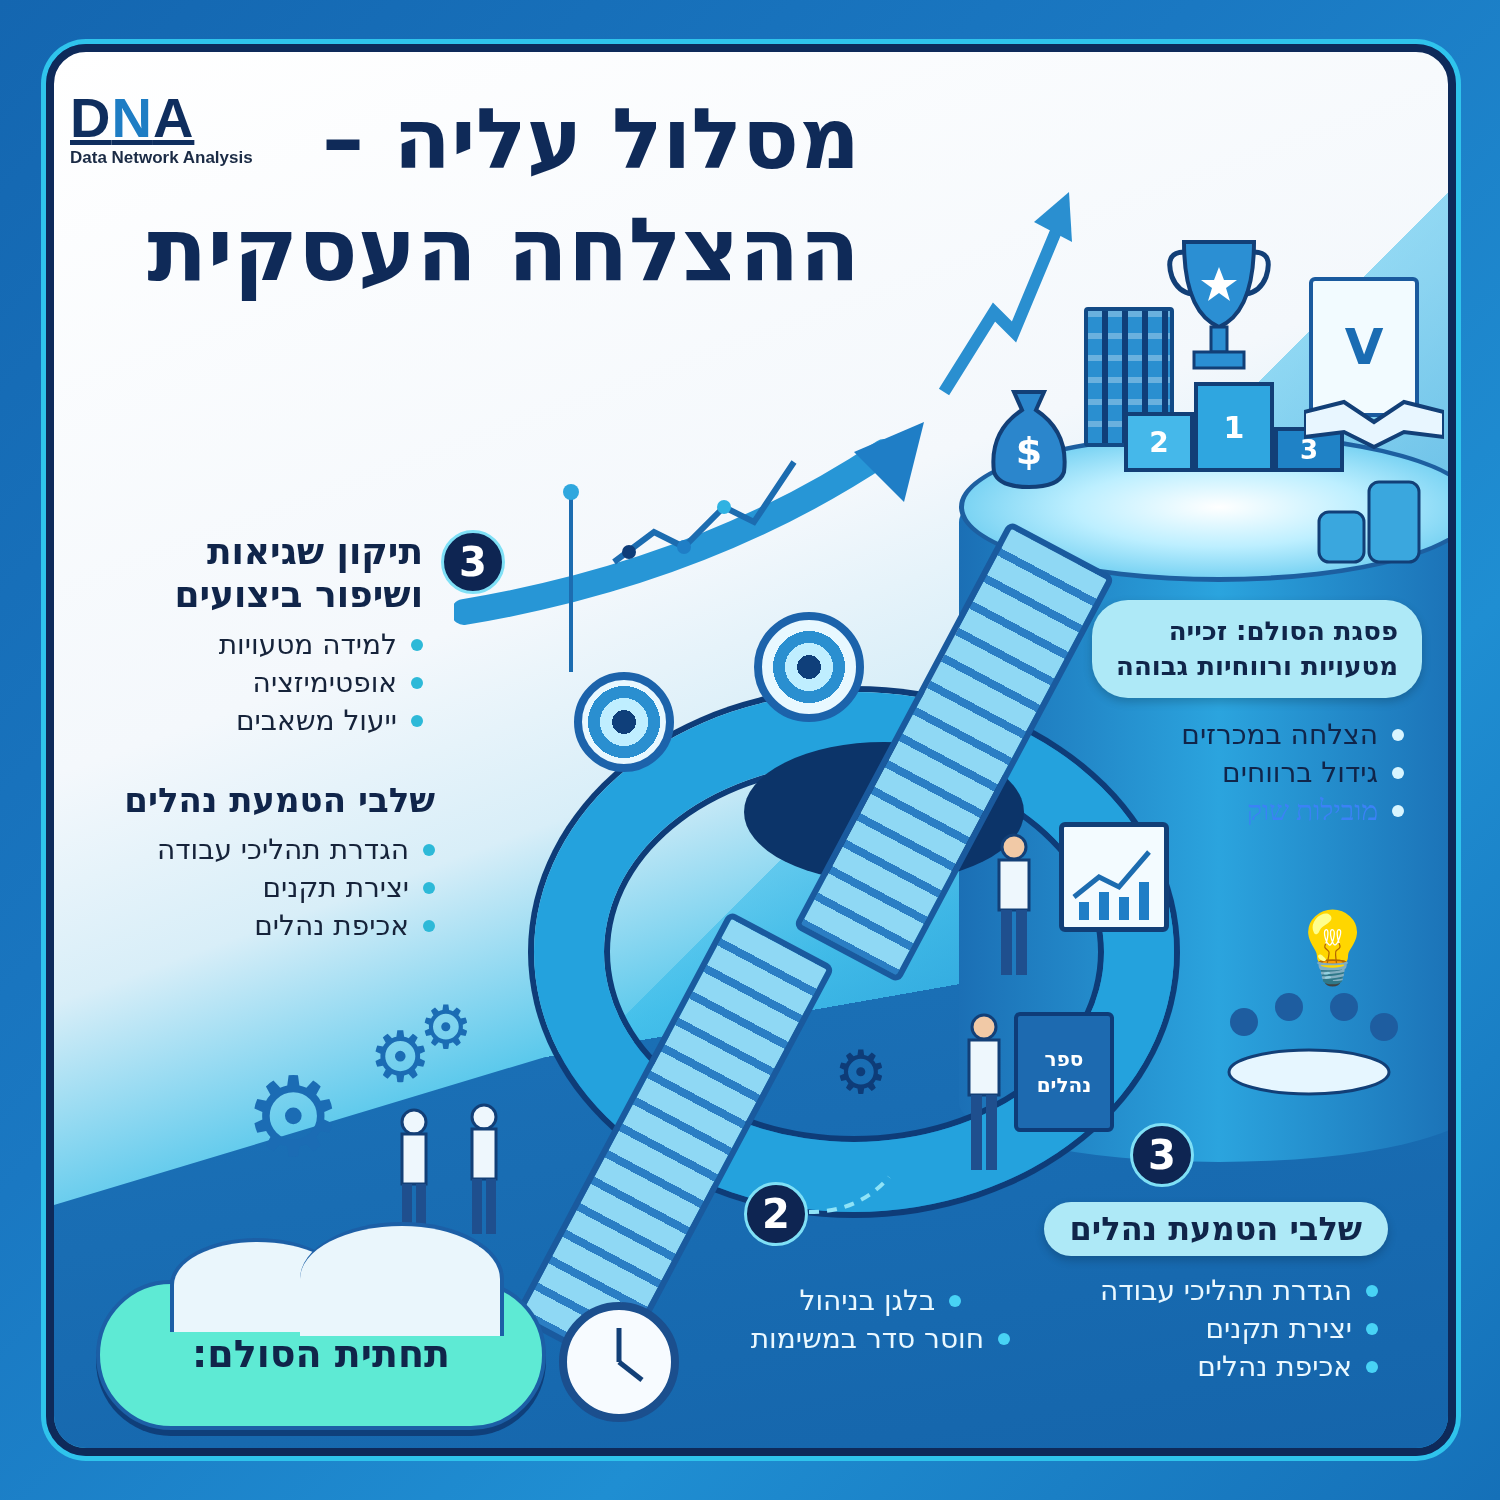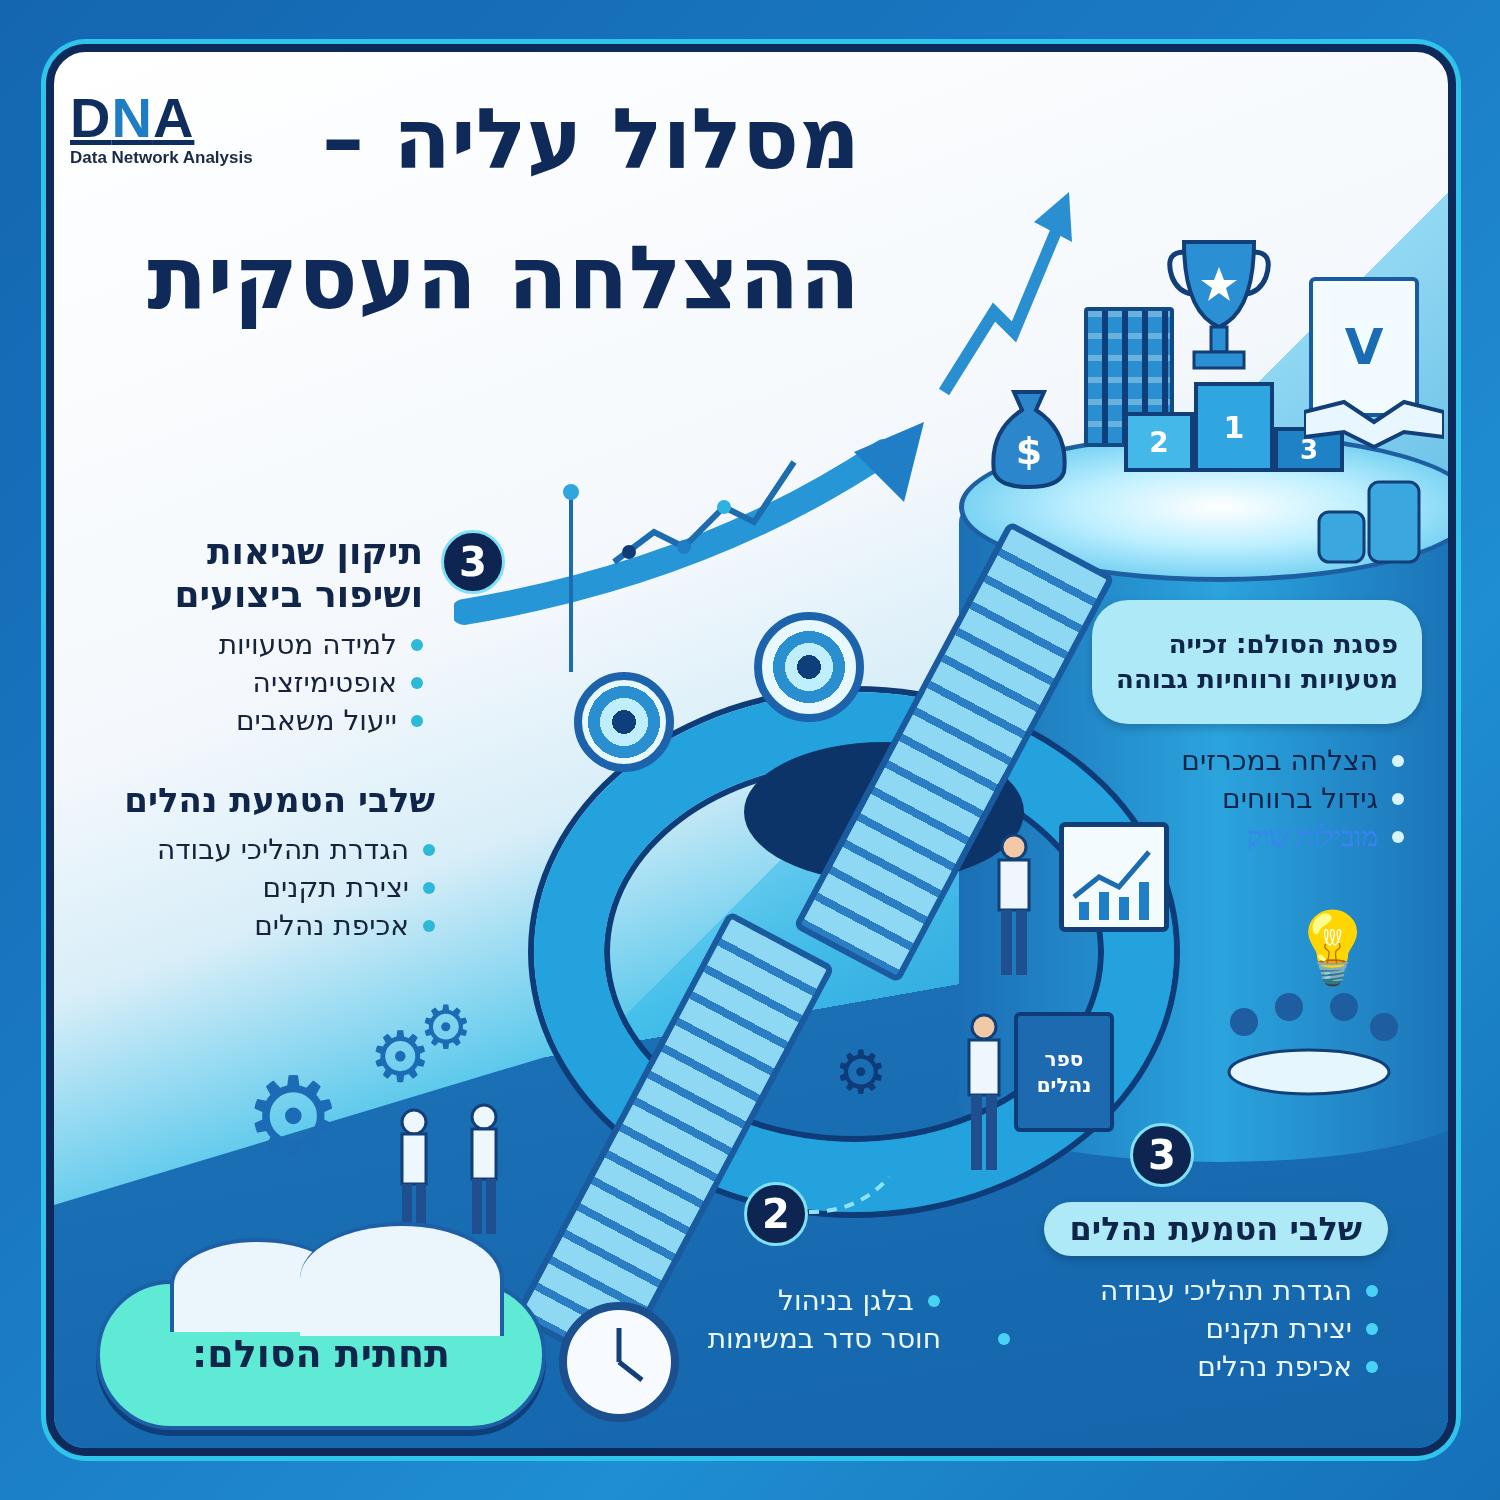--- a/index.html
+++ b/index.html
@@ -29,21 +29,21 @@
   .hdr { position: absolute; top: 60px; left: 60px; width: 800px; height: 240px; direction: ltr; }
   .logo { position: absolute; left: 10px; top: 30px; }
   .logo-mark { font-family: "Liberation Sans", sans-serif; font-weight: 700; font-size: 56px; letter-spacing: 1px; color: #0f2e5e; line-height: 1; text-decoration: underline; }
   .logo-mark .n { color: #1e7dc4; }
   .logo-sub { font-family: "Liberation Sans", sans-serif; font-size: 17px; font-weight: 600; color: #1b2b45; margin-top: 2px; }
   .title-1, .title-2 {
     position: absolute; direction: rtl; font-family: "DejaVu Sans", sans-serif; font-weight: 700; color: #0f2a58;
   }
   .title-1 { top: 30px; right: 0; font-size: 84px; }
   .title-1 .dash { margin-left: 16px; }
-  .title-2 { top: 138px; right: 0; font-size: 88px; margin-top: 28px; }
+  .title-2 { top: 138px; right: 0; font-size: 88px; }
 
   .section { position: absolute; direction: rtl; }
   .sec-title { font-weight: 700; color: #10254a; font-size: 36px; line-height: 1.2; }
   .bullets { list-style: none; margin-top: 10px; }
   .bullets li { display: flex; align-items: center; font-size: 28px; color: #16233a; line-height: 38px; }
   .bullets li .dot { width: 12px; height: 12px; border-radius: 50%; background: #2db9d8; margin-left: 14px; flex-shrink: 0; }
   .badge {
     width: 64px; height: 64px; border-radius: 50%; background: #0e2552; color: #fff;
     font-weight: 700; font-size: 40px; display: flex; align-items: center; justify-content: center;
     border: 3px solid #7fe0f6;
@@ -298,21 +298,21 @@
         <span>יצירת תקנים</span>
       </li>
     <li>
         <span class="dot"></span>
         <span>אכיפת נהלים</span>
       </li>
   </ul>
 </div>
 
 <div class="section" style="right:78px; top:600px;">
-  <div class="pill" style="font-size:26px; line-height:1.35; padding:27px 24px;">
+  <div class="pill" style="font-size:26px; line-height:1.35; padding:14px 24px;">
     <div>פסגת הסולם: זכייה</div>
     <div>מטעויות ורווחיות גבוהה</div>
   </div>
   <ul class="bullets" style="margin-right:18px; margin-top:18px;">
     <li style="color:#10254a;">
         <span class="dot" style="background:#d8f5ff;"></span>
         <span>הצלחה במכרזים</span>
       </li>
     <li style="color:#10254a;">
         <span class="dot" style="background:#d8f5ff;"></span>
@@ -345,21 +345,21 @@
       </li>
   </ul>
 </div>
 
 <div class="section" style="right:490px; top:1272px;">
   <ul class="bullets">
     <li style="color:#e9f8ff;justify-content:center;">
         <span class="dot" style="background:#48d3f5;"></span>
         <span>בלגן בניהול</span>
       </li>
-    <li style="color:#e9f8ff;gap:43px;">
+    <li style="color:#e9f8ff;">
         <span class="dot" style="background:#48d3f5;"></span>
         <span>חוסר סדר במשימות</span>
       </li>
   </ul>
 </div>
 
 <div class="cloud">
   <div class="cloud-text">
     <div>תחתית הסולם:</div>
   </div>

